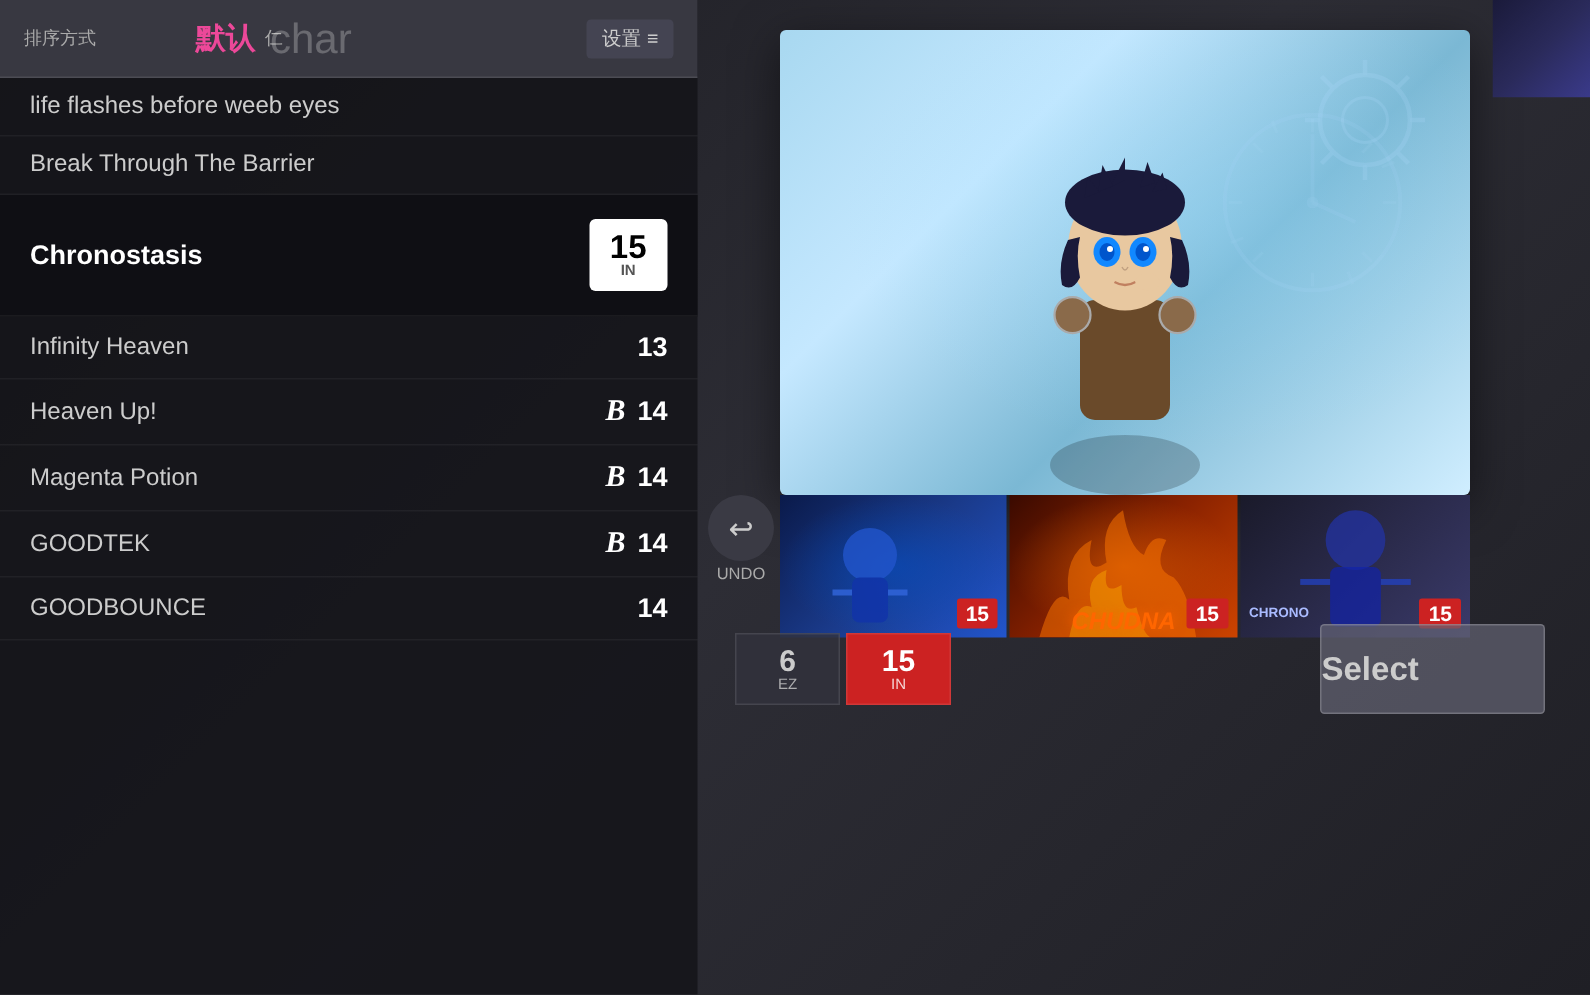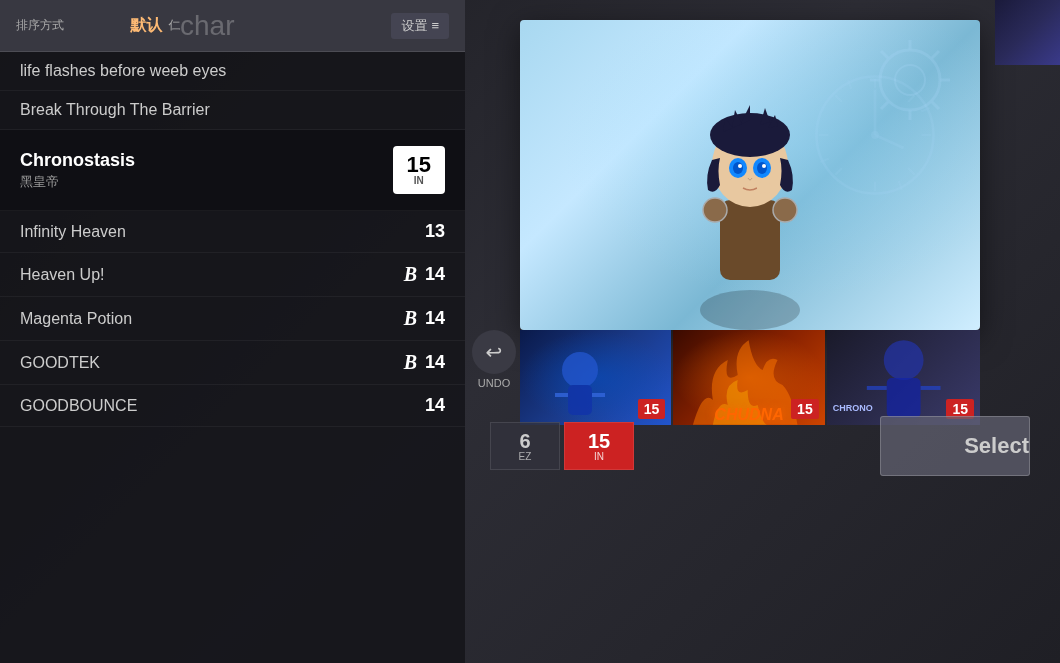--- a/index.html
+++ b/index.html
@@ -47,22 +47,22 @@
       color: #ddd;
       font-size: 13px;
     }
 
     .sort-label {
       color: #aaa;
       font-size: 12px;
     }
 
     .sort-value {
-      color: #fdba74;
-      font-size: 16px;
+      color: #ec4899;
+      font-size: 20px;
       font-weight: bold;
     }
 
     .settings-btn {
       display: flex;
       align-items: center;
       gap: 4px;
       color: #ccc;
       font-size: 13px;
       cursor: pointer;
@@ -296,21 +296,21 @@
       width: 150px;
       height: 60px;
       background: rgba(100,100,115,0.7);
       border: 1px solid rgba(255,255,255,0.2);
       color: #ccc;
       font-size: 22px;
       font-weight: bold;
       cursor: pointer;
       display: flex;
       align-items: center;
-      justify-content: flex-end;
+      justify-content: flex-start;
       border-radius: 3px;
     }
 
     
     .top-right-thumb {
       position: absolute;
       right: 0;
       top: 0;
       width: 65px;
       height: 65px;
@@ -422,21 +422,20 @@
       <span class="song-title">life flashes before weeb eyes</span>
     </div>
 
     <div class="song-item faded">
       <span class="song-title">Break Through The Barrier</span>
     </div>
 
     <div class="song-item selected">
       <div>
         <div class="song-title-main">Chronostasis</div>
-        <div class="song-subtitle">黑皇帝</div>
       </div>
       <div class="difficulty-badge">
         <span>15</span>
         <span class="diff-type">IN</span>
       </div>
     </div>
 
     <div class="song-item">
       <span class="song-title">Infinity Heaven</span>
       <div class="song-difficulty">

